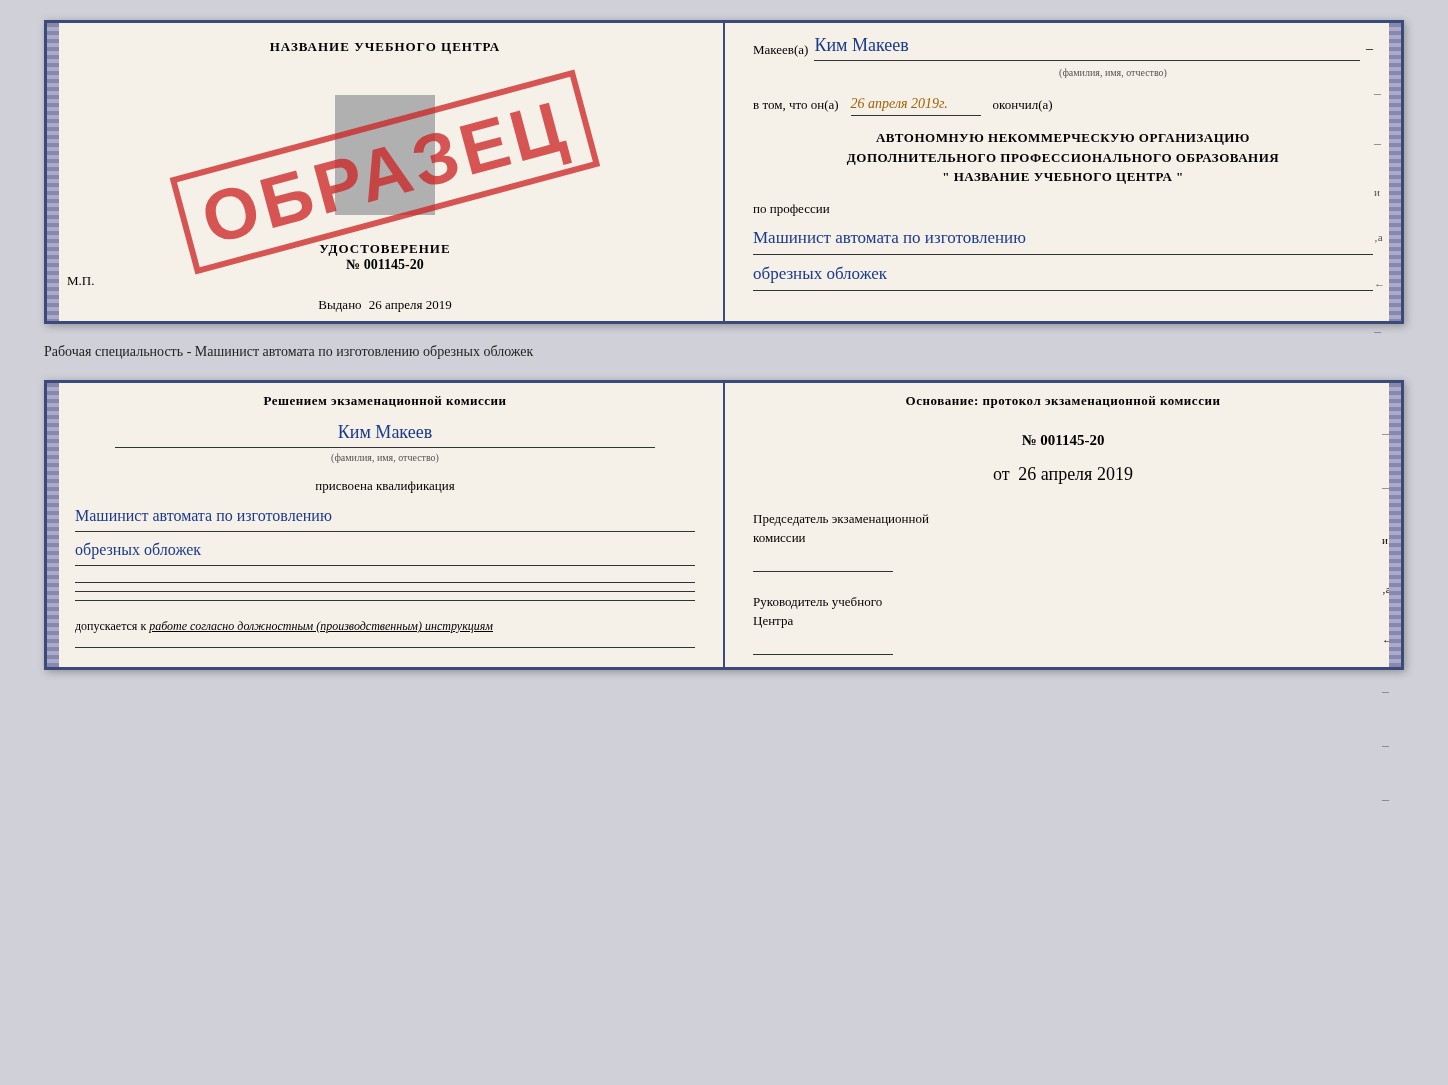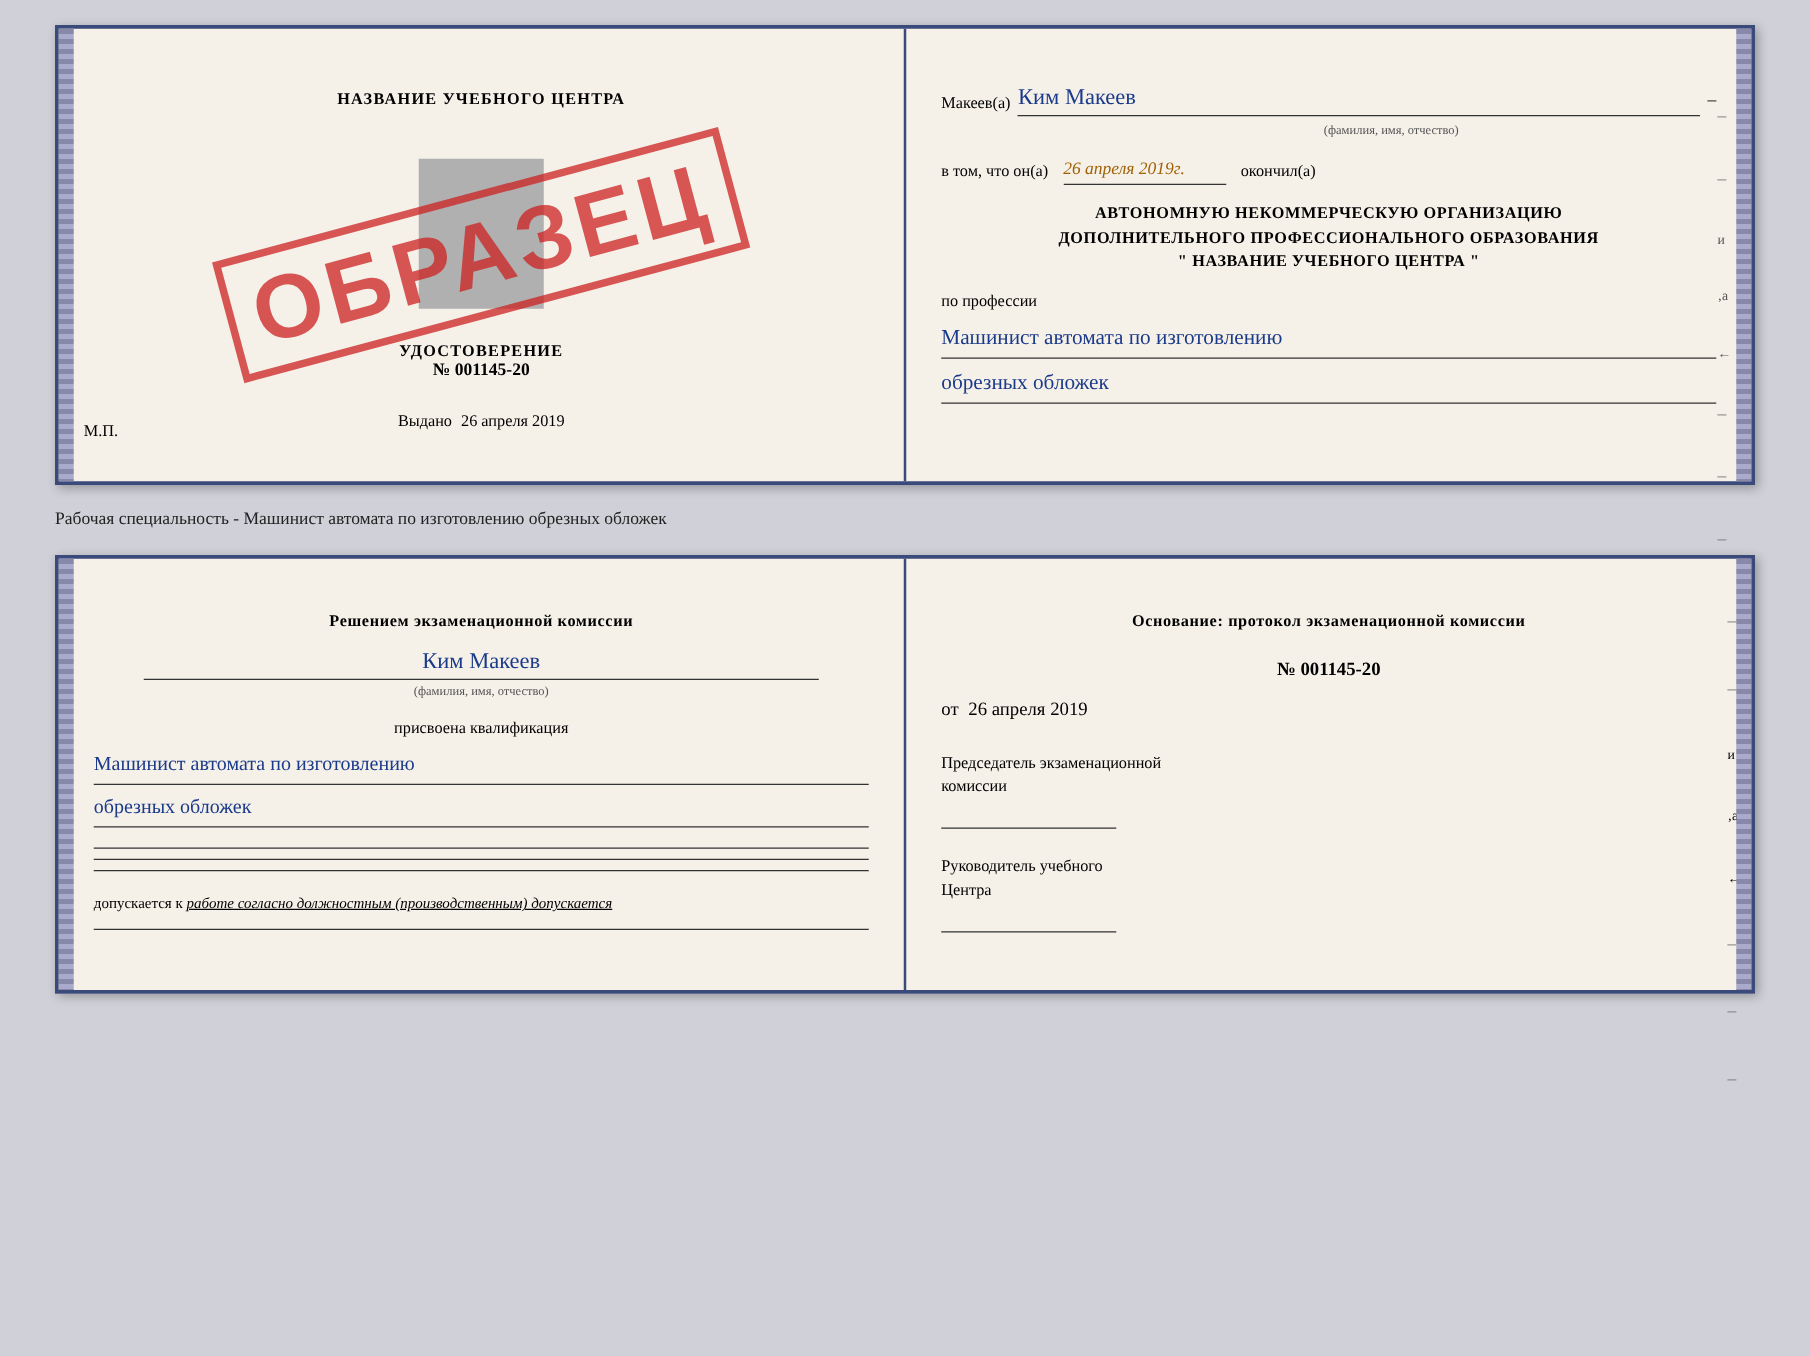--- a/index.html
+++ b/index.html
@@ -19,21 +19,21 @@
       background: #f5f0e8;
       border: 3px solid #3a4a7a;
       width: 1360px;
       display: flex;
       position: relative;
       box-shadow: 2px 2px 8px rgba(0,0,0,0.3);
     }
 
     .doc-left, .doc-right {
       flex: 1;
-      padding: 40px 28px;
+      padding: 8px 28px;
       position: relative;
     }
 
     .doc-left {
       border-right: 2px solid #3a4a7a;
     }
 
     
     .top-doc .doc-left {
       display: flex;
@@ -292,21 +292,22 @@
     }
 
     .protocol-number {
       font-size: 15px;
       font-weight: bold;
       text-align: center;
       margin-bottom: 8px;
     }
 
     .protocol-date {
-      font-size: 15px;
+      font-size: 18px;
+      text-align: center;
       margin-bottom: 20px;
     }
 
     .predsedatel-block {
       margin-top: 16px;
       font-size: 13px;
       line-height: 1.5;
     }
 
     .sign-line {
@@ -432,21 +433,21 @@
     <div class="prisvoena">присвоена квалификация</div>
     <span class="kvalif-hw">Машинист автомата по изготовлению</span>
     <span class="kvalif-hw">обрезных обложек</span>
 
     <div class="bottom-lines" style="margin-top:16px;"></div>
     <div class="bottom-lines"></div>
     <div class="bottom-lines"></div>
 
     <div class="dopuskaetsya">
       <span>допускается к</span>
-      <span class="dopusk-italic">работе согласно должностным (производственным) допускается</span>
+      <span class="dopusk-italic">работе согласно должностным (производственным) инструкциям</span>
     </div>
     <div class="bottom-lines" style="margin-top:12px;"></div>
   </div>
 
   <div class="doc-right">
     <div class="osnovanie-title">Основание: протокол экзаменационной комиссии</div>
 
     <div class="protocol-number">№  001145-20</div>
 
     <div class="protocol-date">

